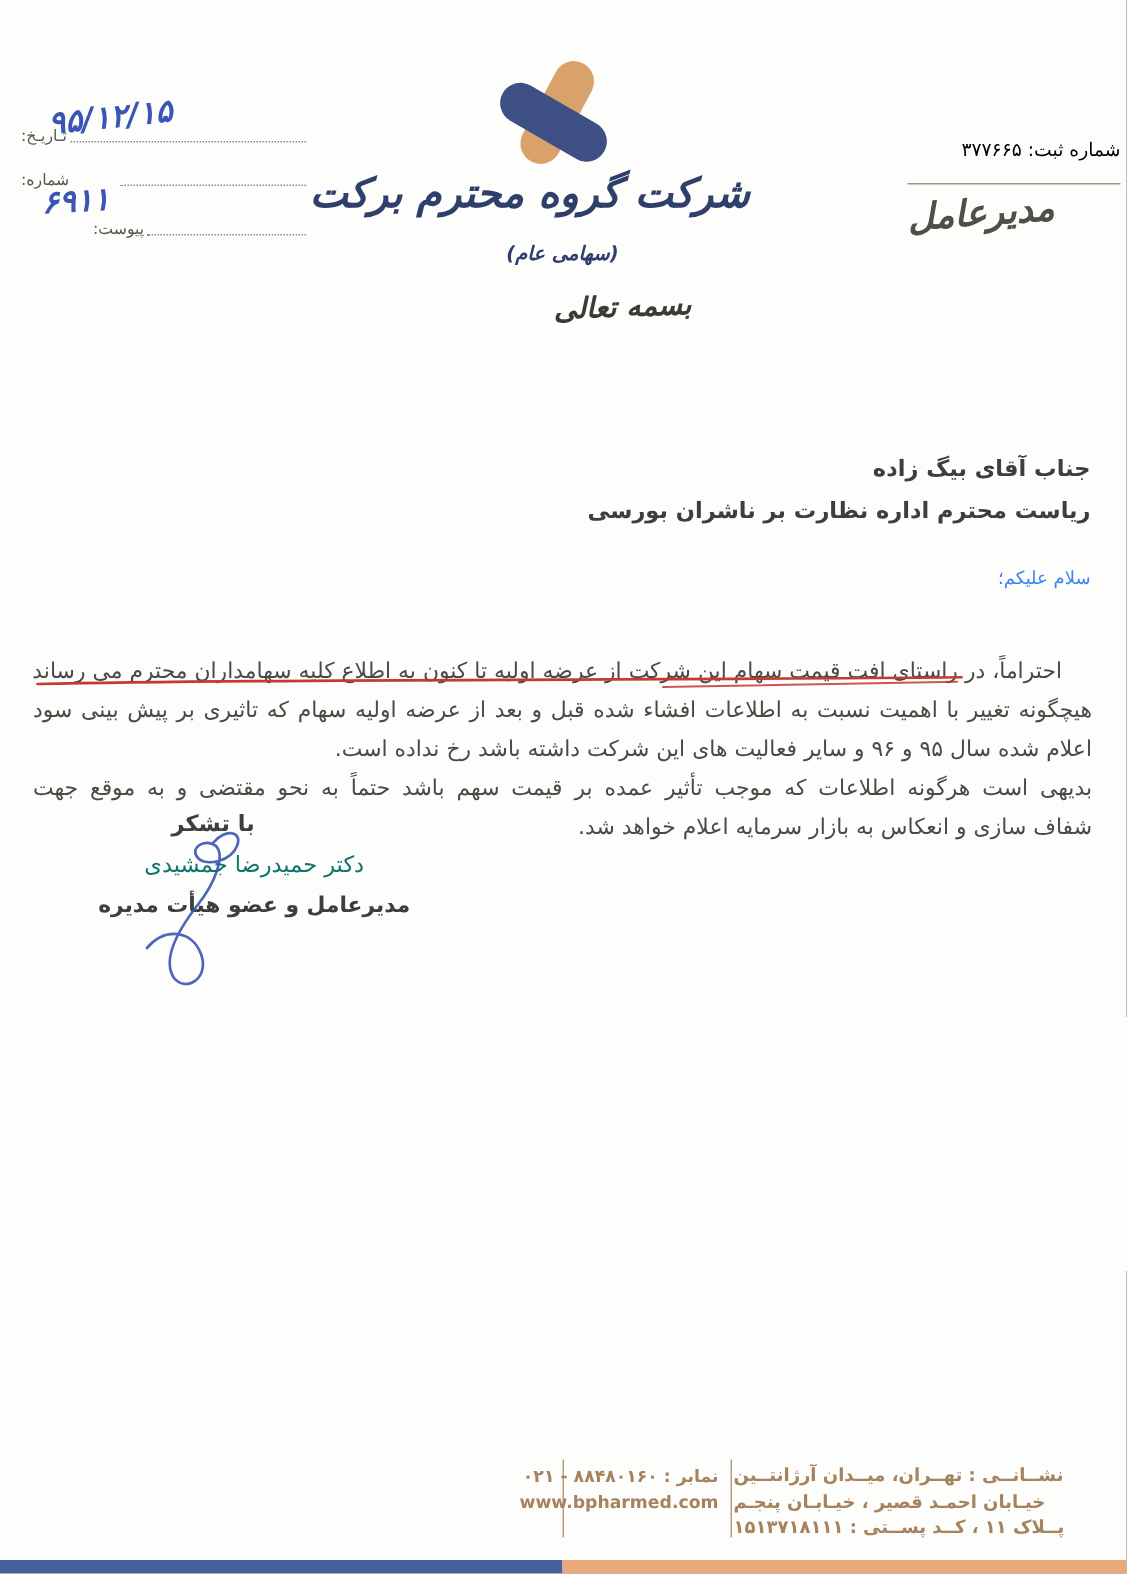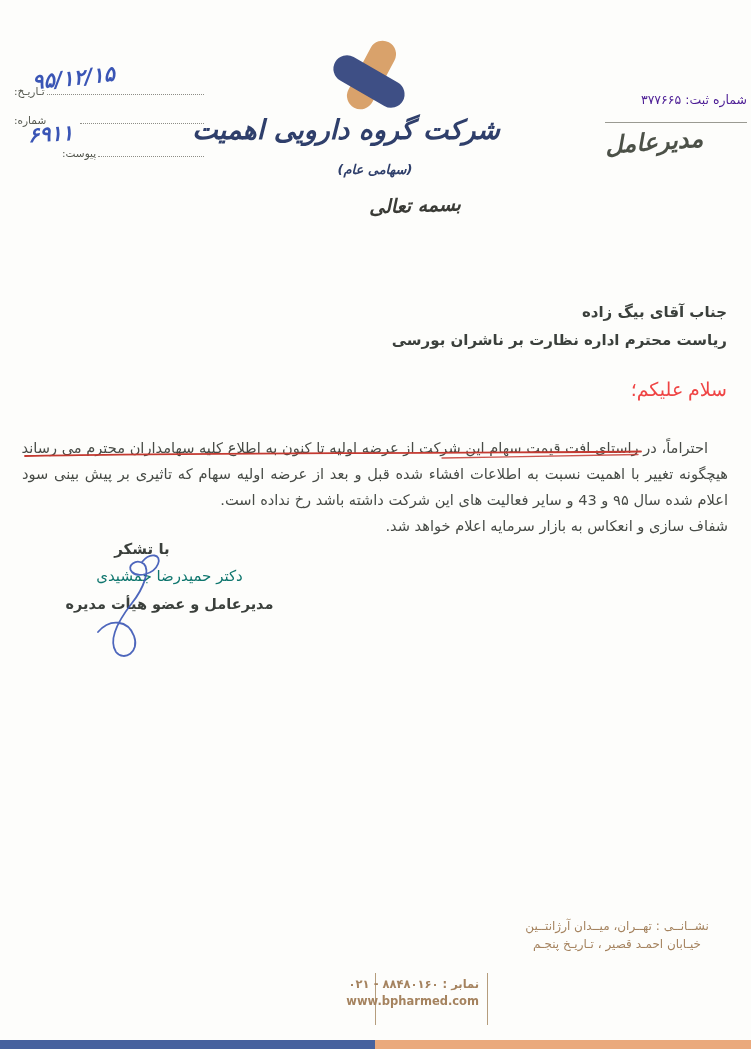--- a/index.html
+++ b/index.html
@@ -21,21 +21,21 @@
   .row-num{height:32px;gap:32px;}
   .row-att{height:34px;margin-left:48px;}
   .hand{
     position:absolute;color:#3a55b5;
     font-size:21px;font-style:italic;font-weight:bold;
     letter-spacing:2px;white-space:nowrap;
   }
   .hand-date{left:18px;top:-12px;transform:rotate(-6deg);}
   .hand-num{left:14px;top:18px;transform:rotate(-3deg);letter-spacing:4px;}
   
-  .reg{position:absolute;right:4px;top:92px;font-size:12.5px;color:#4c1d95;white-space:nowrap;}
+  .reg{position:absolute;right:4px;top:92px;font-size:12.5px;color:#000000;white-space:nowrap;}
   .reg-rule{position:absolute;right:4px;top:122px;width:142px;border-top:1px solid #9a9a92;}
   .ceo-top{
     position:absolute;right:48px;top:128px;
     font-size:24px;font-style:italic;font-weight:bold;color:#4c5148;
     transform:rotate(-4deg);white-space:nowrap;
   }
   
   .logo{position:absolute;left:330px;top:36px;width:90px;height:82px;}
   .capsule{position:absolute;border-radius:14px;}
   .cap-beige{width:27px;height:74px;left:28px;top:2px;background:#d9a26b;transform:rotate(28deg);z-index:1;}
@@ -50,42 +50,42 @@
     text-align:center;font-size:13px;font-weight:bold;font-style:italic;color:#2f3f6b;
   }
   .bismillah{
     position:absolute;left:330px;top:194px;width:170px;
     text-align:center;font-size:19px;font-style:italic;font-weight:bold;color:#3a3b36;
     transform:rotate(-2deg);
   }
   
   .recipient{position:absolute;right:24px;top:298px;width:706px;}
   .recipient div{font-size:15px;font-weight:bold;color:#3b403c;line-height:28px;}
-  .salutation{position:absolute;right:24px;top:378px;font-size:19px;color:#ef4444;font-family:Liberation Serif, serif;}
+  .salutation{position:absolute;right:24px;top:378px;font-size:12px;color:#3b82f6;}
   .body-block{position:absolute;right:23px;top:400px;width:706px;}
   .bline{
     font-size:14.6px;color:#474b46;line-height:26px;height:26px;
     text-align:justify;text-align-last:justify;white-space:nowrap;
   }
   .bline.last{text-align:right;text-align-last:right;}
   .bline.indent{padding-right:20px;margin-top:35px;}
   .red-underline{position:absolute;left:0px;top:47px;width:622px;height:14px;z-index:3;}
   
   .sig-block{position:absolute;left:62px;top:536px;width:215px;text-align:center;}
   .sig-thanks{font-size:15px;font-weight:bold;color:#3b403c;line-height:26px;text-align:center;padding-right:55px;}
   .sig-name{font-size:15px;font-weight:normal;color:#0f766e;line-height:28px;}
   .sig-title{font-size:14.5px;font-weight:bold;color:#3b403c;line-height:28px;}
   .sig-scribble{position:absolute;left:80px;top:548px;width:120px;height:125px;z-index:4;}
   
   .f-sep1{position:absolute;left:375px;top:973px;height:52px;border-left:1px solid #b59d7d;}
   .f-sep2{position:absolute;left:487px;top:973px;height:52px;border-left:1px solid #b59d7d;}
   .f-phone{position:absolute;right:272px;top:976px;width:200px;text-align:right;
     font-size:11.5px;color:#a5835f;line-height:17px;font-weight:bold;}
-  .f-addr{position:absolute;right:6px;top:918px;width:256px;text-align:center;
-    font-size:12px;color:#a5835f;line-height:17.5px;font-weight:normal;}
+  .f-addr{position:absolute;right:6px;top:975px;width:256px;text-align:left;
+    font-size:12px;color:#a5835f;line-height:17.5px;font-weight:bold;}
   .bar-blue{position:absolute;left:0;top:1040px;width:375px;height:9px;background:#46619e;}
   .bar-orange{position:absolute;left:375px;top:1040px;width:376px;height:9px;background:#eaa97c;}
 </style>
 </head>
 <body>
 
 <div class="page">
 
   <div class="meta">
     <div class="meta-row row-date">
@@ -105,35 +105,36 @@
   </div>
 
   <div class="reg">شماره ثبت:  ۳۷۷۶۶۵</div>
   <div class="reg-rule"></div>
   <div class="ceo-top">مدیرعامل</div>
 
   <div class="logo">
     <div class="capsule cap-beige"></div>
     <div class="capsule cap-blue"></div>
   </div>
-  <div class="brand">شرکت گروه دارویی اهمیت</div>
+  <div class="brand">شرکت گروه محترم برکت</div>
   <div class="brand-type">(سهامی عام)</div>
   <div class="bismillah">بسمه تعالی</div>
 
   <div class="recipient">
     <div>جناب آقای بیگ زاده</div>
     <div>ریاست محترم اداره نظارت بر ناشران بورسی</div>
   </div>
 
   <div class="salutation">سلام علیکم؛</div>
 
   <div class="body-block">
     <div class="bline indent">احتراماً، در راستای افت قیمت سهام این شرکت از عرضه اولیه تا کنون به اطلاع کلیه سهامداران محترم می رساند</div>
     <div class="bline">هیچگونه تغییر با اهمیت نسبت به اطلاعات افشاء شده قبل و بعد از عرضه اولیه سهام که تاثیری بر پیش بینی سود</div>
-    <div class="bline last">اعلام شده سال ۹۵ و 43 و سایر فعالیت های این شرکت داشته باشد رخ نداده است.</div>
+    <div class="bline last">اعلام شده سال ۹۵ و ۹۶ و سایر فعالیت های این شرکت داشته باشد رخ نداده است.</div>
+    <div class="bline">بدیهی است هرگونه اطلاعات که موجب تأثیر عمده بر قیمت سهم باشد حتماً به نحو مقتضی و به موقع جهت</div>
     <div class="bline last">شفاف سازی و انعکاس به بازار سرمایه اعلام خواهد شد.</div>
     <svg class="red-underline" viewBox="0 0 622 14" preserveAspectRatio="none">
       <path d="M3,9 C160,5.5 340,7 619,4.5" fill="none" stroke="#c43a31" stroke-width="1.8" stroke-linecap="round"></path>
       <path d="M420,11 C500,9.5 560,8.5 616,7.5" fill="none" stroke="#c43a31" stroke-width="1.3" stroke-linecap="round" opacity="0.85"></path>
     </svg>
   </div>
 
   <div class="sig-block">
     <div class="sig-thanks">با تشکر</div>
     <div class="sig-name">دکتر حمیدرضا جمشیدی</div>
@@ -146,18 +147,19 @@
   </svg>
 
   <div class="f-sep1"></div>
   <div class="f-sep2"></div>
   <div class="f-phone">
     <div>نمابر : ۸۸۴۸۰۱۶۰ - ۰۲۱</div>
     <div>www.bpharmed.com</div>
   </div>
   <div class="f-addr">
     <div>نشــانــی : تهــران، میــدان آرژانتــین</div>
-    <div>خیـابان احمـد قصیر ، تـاریـخ پنجـم</div>
+    <div>خیـابان احمـد قصیر ، خیـابـان پنجـم</div>
+    <div>پــلاک ۱۱ ، کــد پســتی :  ۱۵۱۳۷۱۸۱۱۱</div>
   </div>
   <div class="bar-blue"></div>
   <div class="bar-orange"></div>
 
 </div>
 
 </body></html>

